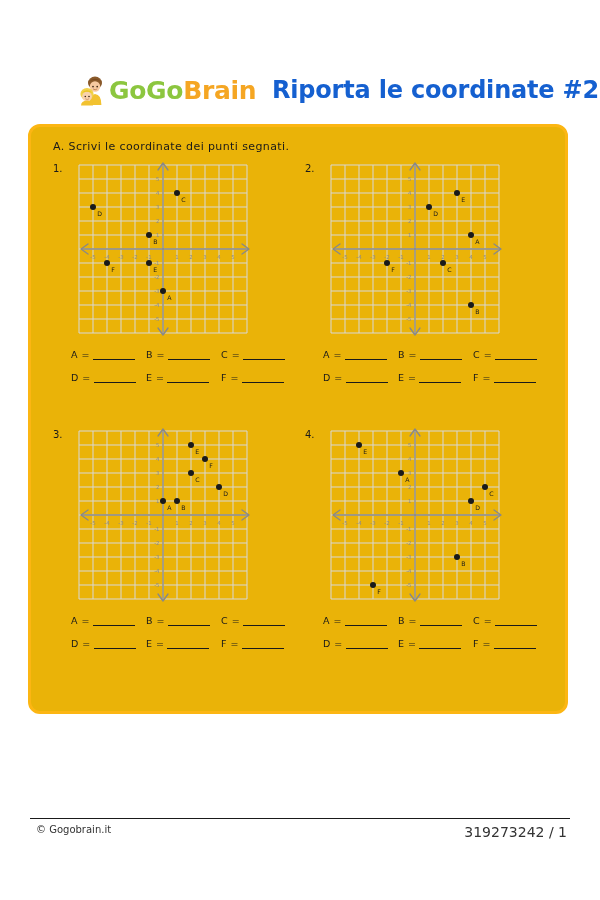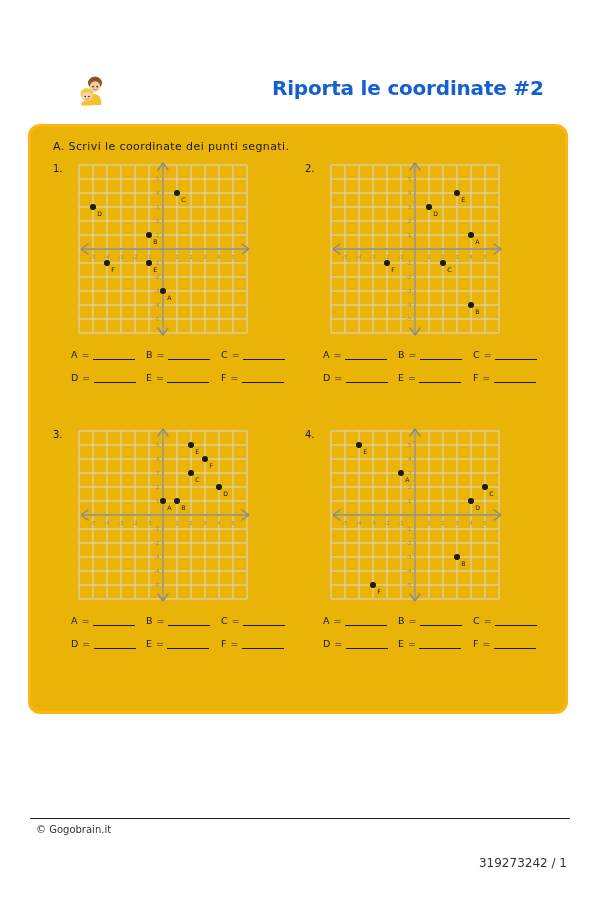--- a/index.html
+++ b/index.html
@@ -43,21 +43,21 @@
     letter-spacing: -0.3px;
     line-height: 1;
   }
   .logo-go { color: #8cc63f; }
   .logo-brain { color: #f5a623; }
 
   .title {
     position: absolute;
     left: 272px;
     top: 76px;
-    font-size: 20px;
+    font-size: 24px;
     font-weight: bold;
     color: #1560d0;
     letter-spacing: -0.2px;
     font-family: "DejaVu Sans", sans-serif;
     white-space: nowrap;
   }
 
   
   .panel {
     position: absolute;
@@ -171,23 +171,22 @@
     position: absolute;
     left: 36px;
     top: 824px;
     font-size: 10px;
     color: #333333;
   }
   .footer-right {
     position: absolute;
     right: 33px;
     top: 824px;
-    font-size: 12px;
+    font-size: 14px;
     color: #333333;
-    margin-top: 32px;
   }
 </style>
 </head>
 <body>
 
 <div class="header">
 
   <div class="logo">
     <span class="logo-mark">
       <svg width="30" height="32" viewBox="0 0 30 32">
@@ -201,20 +200,23 @@
         <path d="M11 31 Q11 20.5 17 20 Q23.4 20.5 23.4 31 Z" fill="#f2c230"></path>
 
         <ellipse cx="9" cy="20" rx="6.6" ry="6.1" fill="#f2d24a"></ellipse>
         <circle cx="9" cy="22.6" r="4.9" fill="#f8d2ad"></circle>
         <path d="M3 19.6 Q9 13 15 19.6 Q12.6 17.4 9 17.8 Q5.4 17.4 3 19.6Z" fill="#e9c327"></path>
         <circle cx="7.3" cy="22.5" r="0.8" fill="#3a2413"></circle>
         <circle cx="11" cy="22.5" r="0.8" fill="#3a2413"></circle>
         <path d="M7.6 25 Q9.2 26.3 10.8 25" stroke="#c98a5c" stroke-width="0.8" fill="none" stroke-linecap="round"></path>
         <path d="M3 31.6 Q3 27 9 26.6 Q15 27 15 31.6 Z" fill="#f2c230"></path>
       </svg>
+    </span>
+    <span class="logo-text">
+      <span class="logo-go">GoGo</span><span class="logo-brain">Brain</span>
     </span>
   </div>
 
   <div class="title">Riporta le coordinate #2</div>
 </div>
 
 <div class="panel">
 
   <div class="section-label">A.  Scrivi le coordinate dei punti segnati.</div>
 

